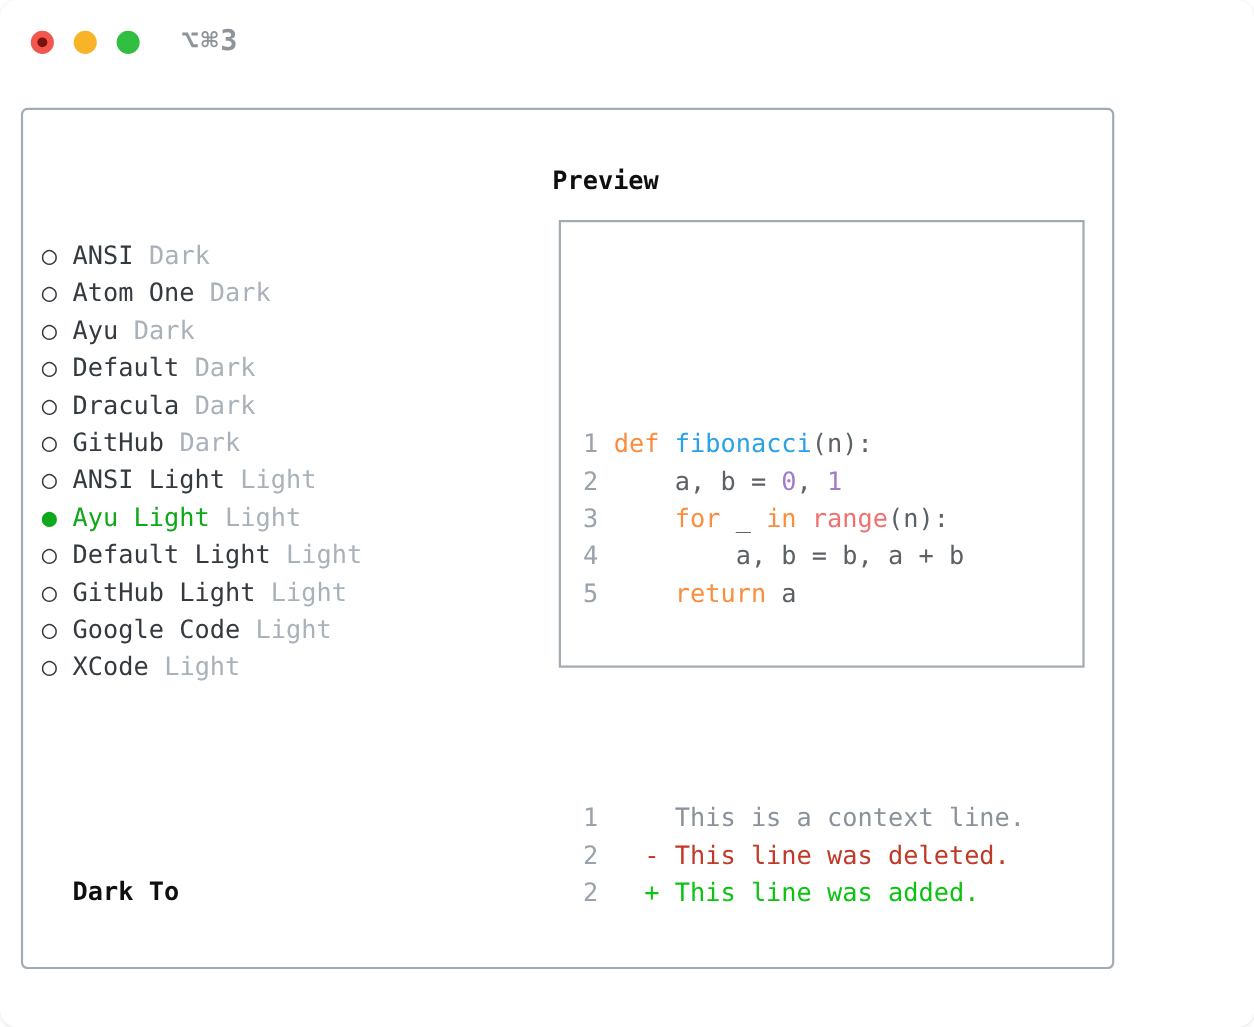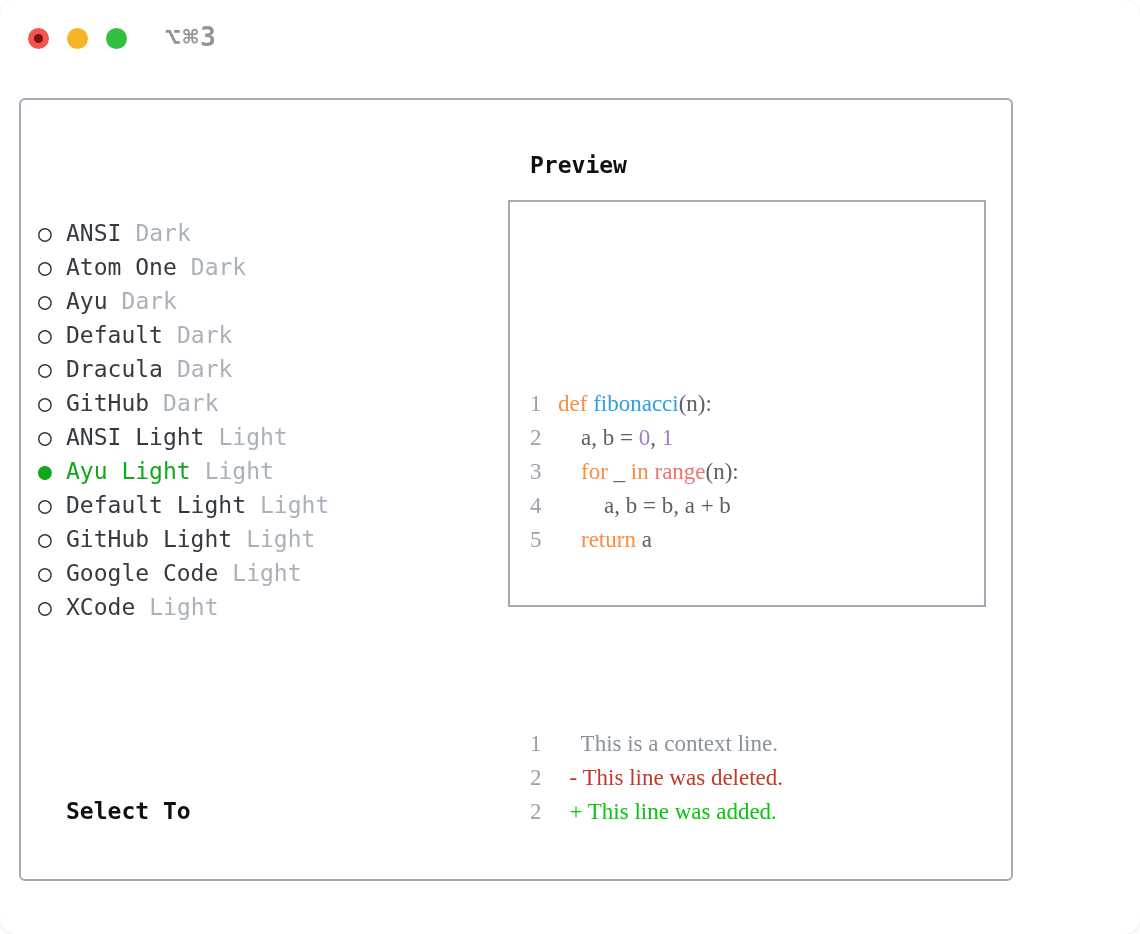--- a/index.html
+++ b/index.html
@@ -23,44 +23,44 @@
             box-sizing:border-box;border:2px solid #a2aab4;border-radius:6px;}
   
   .list-col{position:absolute;left:17px;top:48px;font-size:23px;line-height:34px;
             white-space:pre;}
   .row{height:34px;}
   .prefix,.bullet,.ln{display:inline-block;width:28px;}
   .hdr{font-weight:bold;color:#0d0f11;}
   .variant{padding-left:14px;}
   .apply-hdr{padding-left:28px;}
   
-  .preview-header{position:absolute;left:509px;top:48px;font-size:23px;line-height:34px;}
+  .preview-header{position:absolute;left:481px;top:48px;font-size:23px;line-height:34px;}
   .preview-box{position:absolute;left:487px;top:100px;width:478px;height:407px;
                box-sizing:border-box;border:2px solid #a2aab4;}
   .code{position:absolute;left:20px;top:15px;font-size:23px;line-height:34px;
-        white-space:pre;font-family:Liberation Serif, serif;}
+        white-space:pre;}
 </style>
 </head>
 <body>
 
 <div class="window">
 
   <div class="titlebar">
     <div class="dot dot-red" style="background: rgb(241, 87, 78);"></div>
     <div class="dot dot-yellow" style="background: rgb(247, 180, 40);"></div>
     <div class="dot dot-green" style="background: rgb(48, 191, 64);"></div>
     <div class="window-title" style="color: rgb(142, 148, 153);">⌥⌘3</div>
   </div>
 
   <div class="main-box">
 
     <div class="list-col">
       <div id="theme-items"><div class="row"><span class="bullet" style="color: rgb(52, 58, 64);">○</span><span class="tname" style="color: rgb(52, 58, 64);">ANSI</span><span class="variant" style="color: rgb(169, 177, 186);">Dark</span></div><div class="row"><span class="bullet" style="color: rgb(52, 58, 64);">○</span><span class="tname" style="color: rgb(52, 58, 64);">Atom One</span><span class="variant" style="color: rgb(169, 177, 186);">Dark</span></div><div class="row"><span class="bullet" style="color: rgb(52, 58, 64);">○</span><span class="tname" style="color: rgb(52, 58, 64);">Ayu</span><span class="variant" style="color: rgb(169, 177, 186);">Dark</span></div><div class="row"><span class="bullet" style="color: rgb(52, 58, 64);">○</span><span class="tname" style="color: rgb(52, 58, 64);">Default</span><span class="variant" style="color: rgb(169, 177, 186);">Dark</span></div><div class="row"><span class="bullet" style="color: rgb(52, 58, 64);">○</span><span class="tname" style="color: rgb(52, 58, 64);">Dracula</span><span class="variant" style="color: rgb(169, 177, 186);">Dark</span></div><div class="row"><span class="bullet" style="color: rgb(52, 58, 64);">○</span><span class="tname" style="color: rgb(52, 58, 64);">GitHub</span><span class="variant" style="color: rgb(169, 177, 186);">Dark</span></div><div class="row"><span class="bullet" style="color: rgb(52, 58, 64);">○</span><span class="tname" style="color: rgb(52, 58, 64);">ANSI Light</span><span class="variant" style="color: rgb(169, 177, 186);">Light</span></div><div class="row"><span class="bullet" style="color: rgb(15, 168, 27);">●</span><span class="tname" style="color: rgb(15, 168, 27);">Ayu Light</span><span class="variant" style="color: rgb(169, 177, 186);">Light</span></div><div class="row"><span class="bullet" style="color: rgb(52, 58, 64);">○</span><span class="tname" style="color: rgb(52, 58, 64);">Default Light</span><span class="variant" style="color: rgb(169, 177, 186);">Light</span></div><div class="row"><span class="bullet" style="color: rgb(52, 58, 64);">○</span><span class="tname" style="color: rgb(52, 58, 64);">GitHub Light</span><span class="variant" style="color: rgb(169, 177, 186);">Light</span></div><div class="row"><span class="bullet" style="color: rgb(52, 58, 64);">○</span><span class="tname" style="color: rgb(52, 58, 64);">Google Code</span><span class="variant" style="color: rgb(169, 177, 186);">Light</span></div><div class="row"><span class="bullet" style="color: rgb(52, 58, 64);">○</span><span class="tname" style="color: rgb(52, 58, 64);">XCode</span><span class="variant" style="color: rgb(169, 177, 186);">Light</span></div></div>
       <div class="row"></div>
-      <div class="row apply-hdr hdr">Select To</div>
+      <div class="row apply-hdr hdr">Dark To</div>
       
       
       
       
     </div>
 
     <div class="preview-header hdr">Preview</div>
 
     <div class="preview-box">
       <div class="code">

